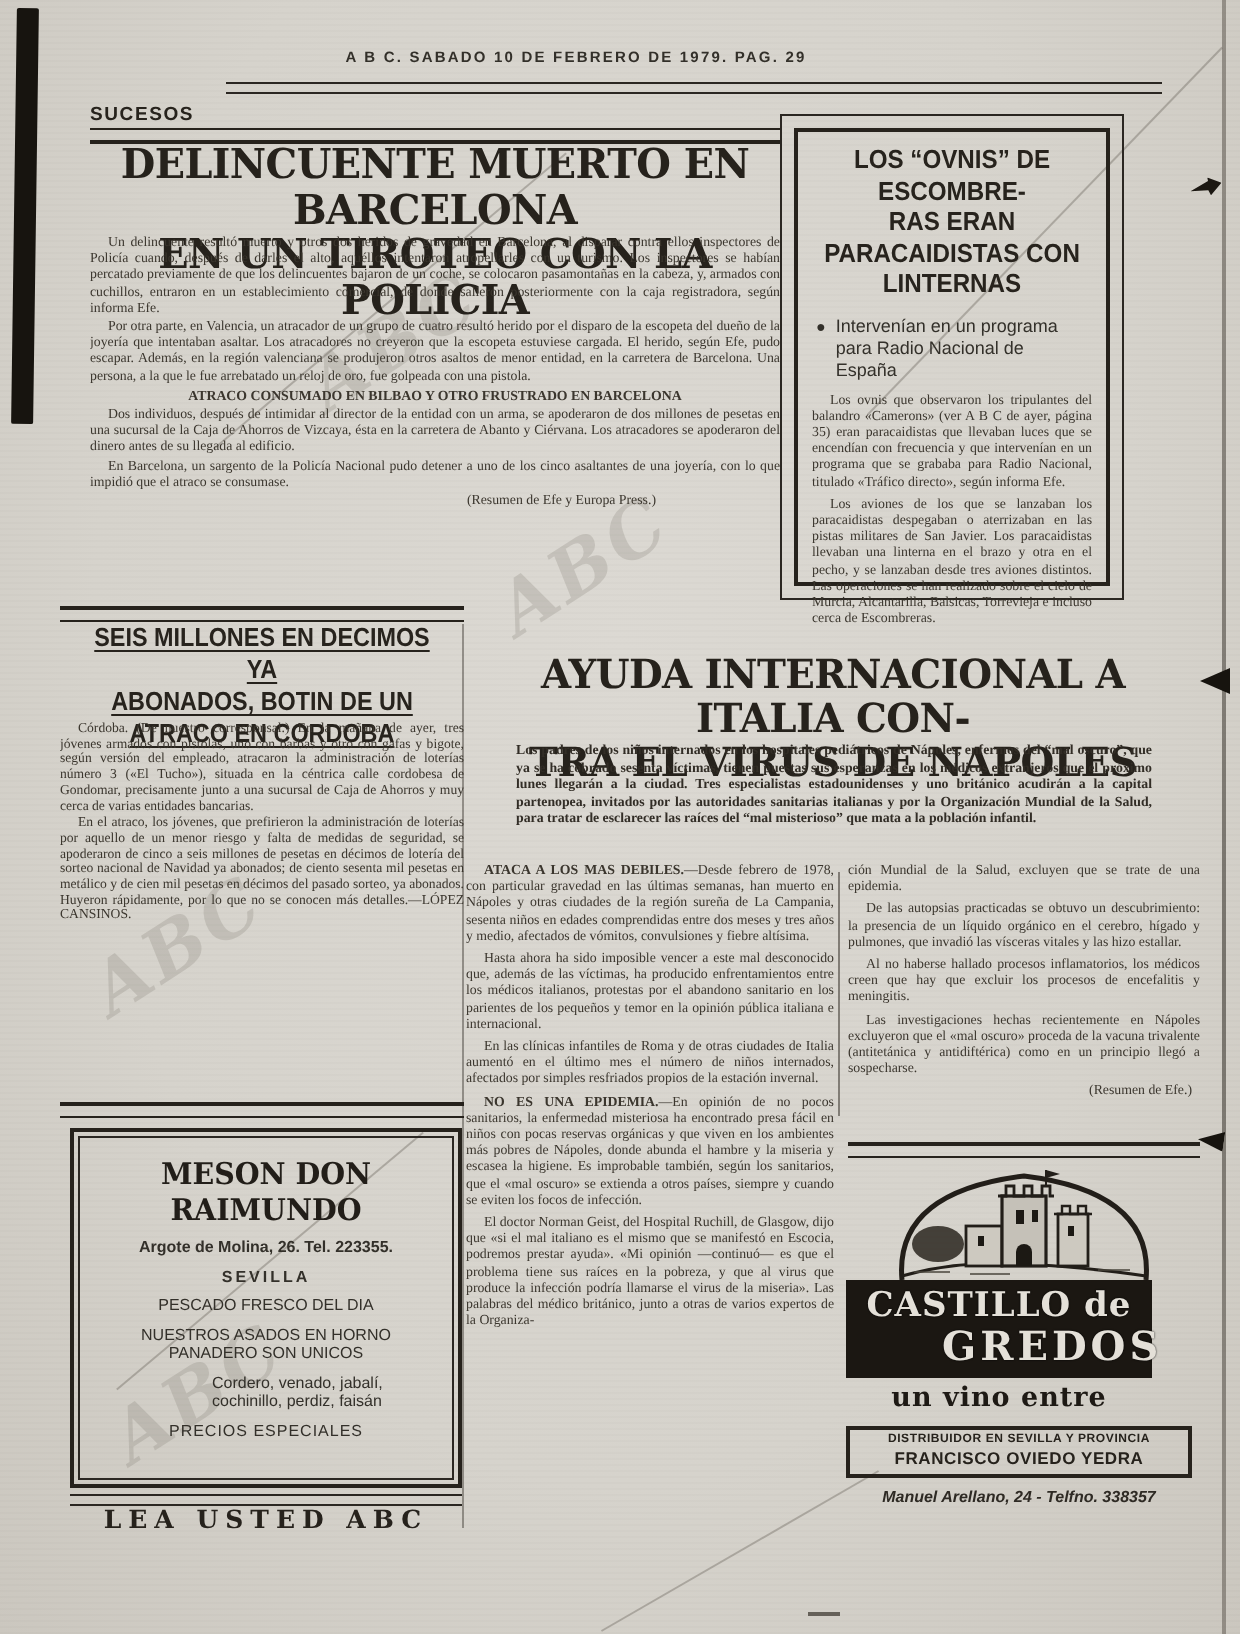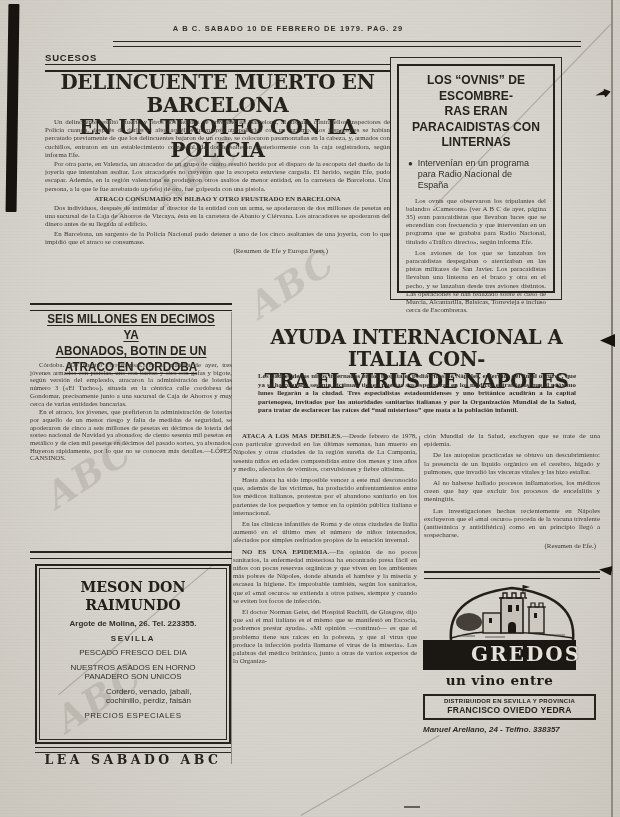--- a/index.html
+++ b/index.html
@@ -74,21 +74,21 @@
   #gredos{left:423px;top:580px;width:177px;}
   #gredos-art{display:block;margin:0 auto;}
   #gredos-band{width:153px;margin-top:-2px;background:#1b1712;color:#e4e0d8;text-align:center;padding:4px 0 5px 0;}
   #gredos-band .b1{font-family:"DejaVu Serif",serif;font-weight:700;font-size:17px;line-height:19px;letter-spacing:.5px;text-shadow:0 0 1px #000;}
   #gredos-band .b2{font-family:"DejaVu Serif",serif;font-weight:700;font-size:20px;line-height:21px;letter-spacing:2px;text-shadow:0 0 1px #000;padding-left:48px;}
   #gredos-tagline{width:153px;text-align:center;font-family:"DejaVu Serif",serif;font-weight:700;font-size:13.5px;color:#1e1a15;margin-top:2px;letter-spacing:.5px;}
   #gredos-dist{width:169px;border:2px solid #26221c;margin-top:6px;text-align:center;padding:2px 0 3px 0;
     font-family:"Liberation Sans",sans-serif;color:#26221c;}
   #gredos-dist .d1{font-size:6px;font-weight:700;letter-spacing:.3px;}
   #gredos-dist .d2{font-size:8.5px;font-weight:700;letter-spacing:.3px;margin-top:1px;}
-  #gredos-address{width:173px;text-align:left;font-family:"Liberation Sans",sans-serif;font-style:italic;font-weight:700;font-size:8px;color:#2e2a24;margin-top:5px;}
+  #gredos-address{width:173px;text-align:center;font-family:"Liberation Sans",sans-serif;font-style:italic;font-weight:700;font-size:8px;color:#2e2a24;margin-top:5px;}
   
   .art{position:absolute;pointer-events:none;}
   #art-leftbar{left:7px;top:4px;width:11px;height:208px;background:#17140f;transform:rotate(.8deg);border-radius:1px;}
   #art-fold{left:611px;top:0;width:2px;height:817px;background:linear-gradient(#6b655d,#3a362f 60%,#6b655d);opacity:.6;}
   #art-mark1{left:595px;top:89px;width:16px;height:9px;background:#1c1812;clip-path:polygon(0 55%,60% 20%,60% 0,100% 45%,60% 100%,55% 70%);transform:rotate(-12deg);}
   #art-mark2{left:600px;top:334px;width:15px;height:13px;background:#17140f;clip-path:polygon(100% 0,100% 100%,0 50%);}
   #art-mark3{left:599px;top:565px;width:13px;height:10px;background:#17140f;clip-path:polygon(100% 0,100% 100%,0 55%);transform:rotate(8deg);}
   #art-dash1{left:404px;top:806px;width:16px;height:2px;background:#4a453d;opacity:.8;}
   .crease{position:absolute;height:1px;background:rgba(92,86,77,.35);transform:rotate(-40deg);pointer-events:none;}
   #crease1{left:80px;top:150px;width:230px;}
@@ -175,21 +175,21 @@
       <div id="meson-name">MESON DON RAIMUNDO</div>
       <div class="meson-line meson-bold">Argote de Molina, 26. Tel. 223355.</div>
       <div class="meson-line meson-bold" style="letter-spacing:1.5px;">SEVILLA</div>
       <div class="meson-line">PESCADO FRESCO DEL DIA</div>
       <div class="meson-line">NUESTROS ASADOS EN HORNO PANADERO SON UNICOS</div>
       <div id="meson-game">Cordero, venado, jabalí, cochinillo, perdiz, faisán</div>
       <div class="meson-line" style="letter-spacing:.5px;">PRECIOS ESPECIALES</div>
     </div>
   </div>
   <div class="abs rule-thin2" id="lea-rule"></div>
-  <div class="abs slab" id="lea-text">LEA SABADO ABC</div>
+  <div class="abs slab" id="lea-text">LEA USTED ABC</div>
 
   <div class="abs slab" id="napoles-headline">
     <div>AYUDA INTERNACIONAL A ITALIA CON-</div>
     <div>TRA EL VIRUS DE NAPOLES</div>
   </div>
   <div class="abs" id="napoles-lead">Los padres de los niños internados en los hospitales pediátricos de Nápoles, enfermos del “mal oscuro”, que ya se ha cobrado sesenta víctimas, tienen puestas sus esperanzas en los médicos extranjeros que el próximo lunes llegarán a la ciudad. Tres especialistas estadounidenses y uno británico acudirán a la capital partenopea, invitados por las autoridades sanitarias italianas y por la Organización Mundial de la Salud, para tratar de esclarecer las raíces del “mal misterioso” que mata a la población infantil.</div>
   <div class="abs body-text" id="napoles-col1">
     <p><b>ATACA A LOS MAS DEBILES.</b><span>—Desde febrero de 1978, con particular gravedad en las últimas semanas, han muerto en Nápoles y otras ciudades de la región sureña de La Campania, sesenta niños en edades comprendidas entre dos meses y tres años y medio, afectados de vómitos, convulsiones y fiebre altísima.</span></p>
     <p>Hasta ahora ha sido imposible vencer a este mal desconocido que, además de las víctimas, ha producido enfrentamientos entre los médicos italianos, protestas por el abandono sanitario en los parientes de los pequeños y temor en la opinión pública italiana e internacional.</p>
     <p>En las clínicas infantiles de Roma y de otras ciudades de Italia aumentó en el último mes el número de niños internados, afectados por simples resfriados propios de la estación invernal.</p>
@@ -218,20 +218,21 @@
       <rect x="71" y="25" width="4" height="7" fill="#1c1914"></rect>
       <rect x="79" y="25" width="3" height="6" fill="#1c1914"></rect>
       <rect x="97" y="33" width="3" height="5" fill="#1c1914"></rect>
       <rect x="52" y="38" width="3" height="5" fill="#1c1914"></rect>
       <path d="M71,53 v-7 a4,4 0 0 1 8,0 v7 z" fill="#1c1914"></path>
       <line x1="86" y1="13" x2="86" y2="5" stroke="#221e19" stroke-width="1"></line>
       <path d="M86,5 l7,2 -7,2 z" fill="#221e19"></path>
       <path d="M20,56 h18 M112,55 h16 M48,57 h20" stroke="#4a453c" stroke-width="0.8"></path>
     </svg>
     <div id="gredos-band">
+      <div class="b1">CASTILLO de</div>
       <div class="b2">GREDOS</div>
     </div>
     <div id="gredos-tagline">un vino entre</div>
     <div id="gredos-dist">
       <div class="d1">DISTRIBUIDOR EN SEVILLA Y PROVINCIA</div>
       <div class="d2">FRANCISCO OVIEDO YEDRA</div>
     </div>
     <div id="gredos-address">Manuel Arellano, 24 - Telfno. 338357</div>
   </div>
 

